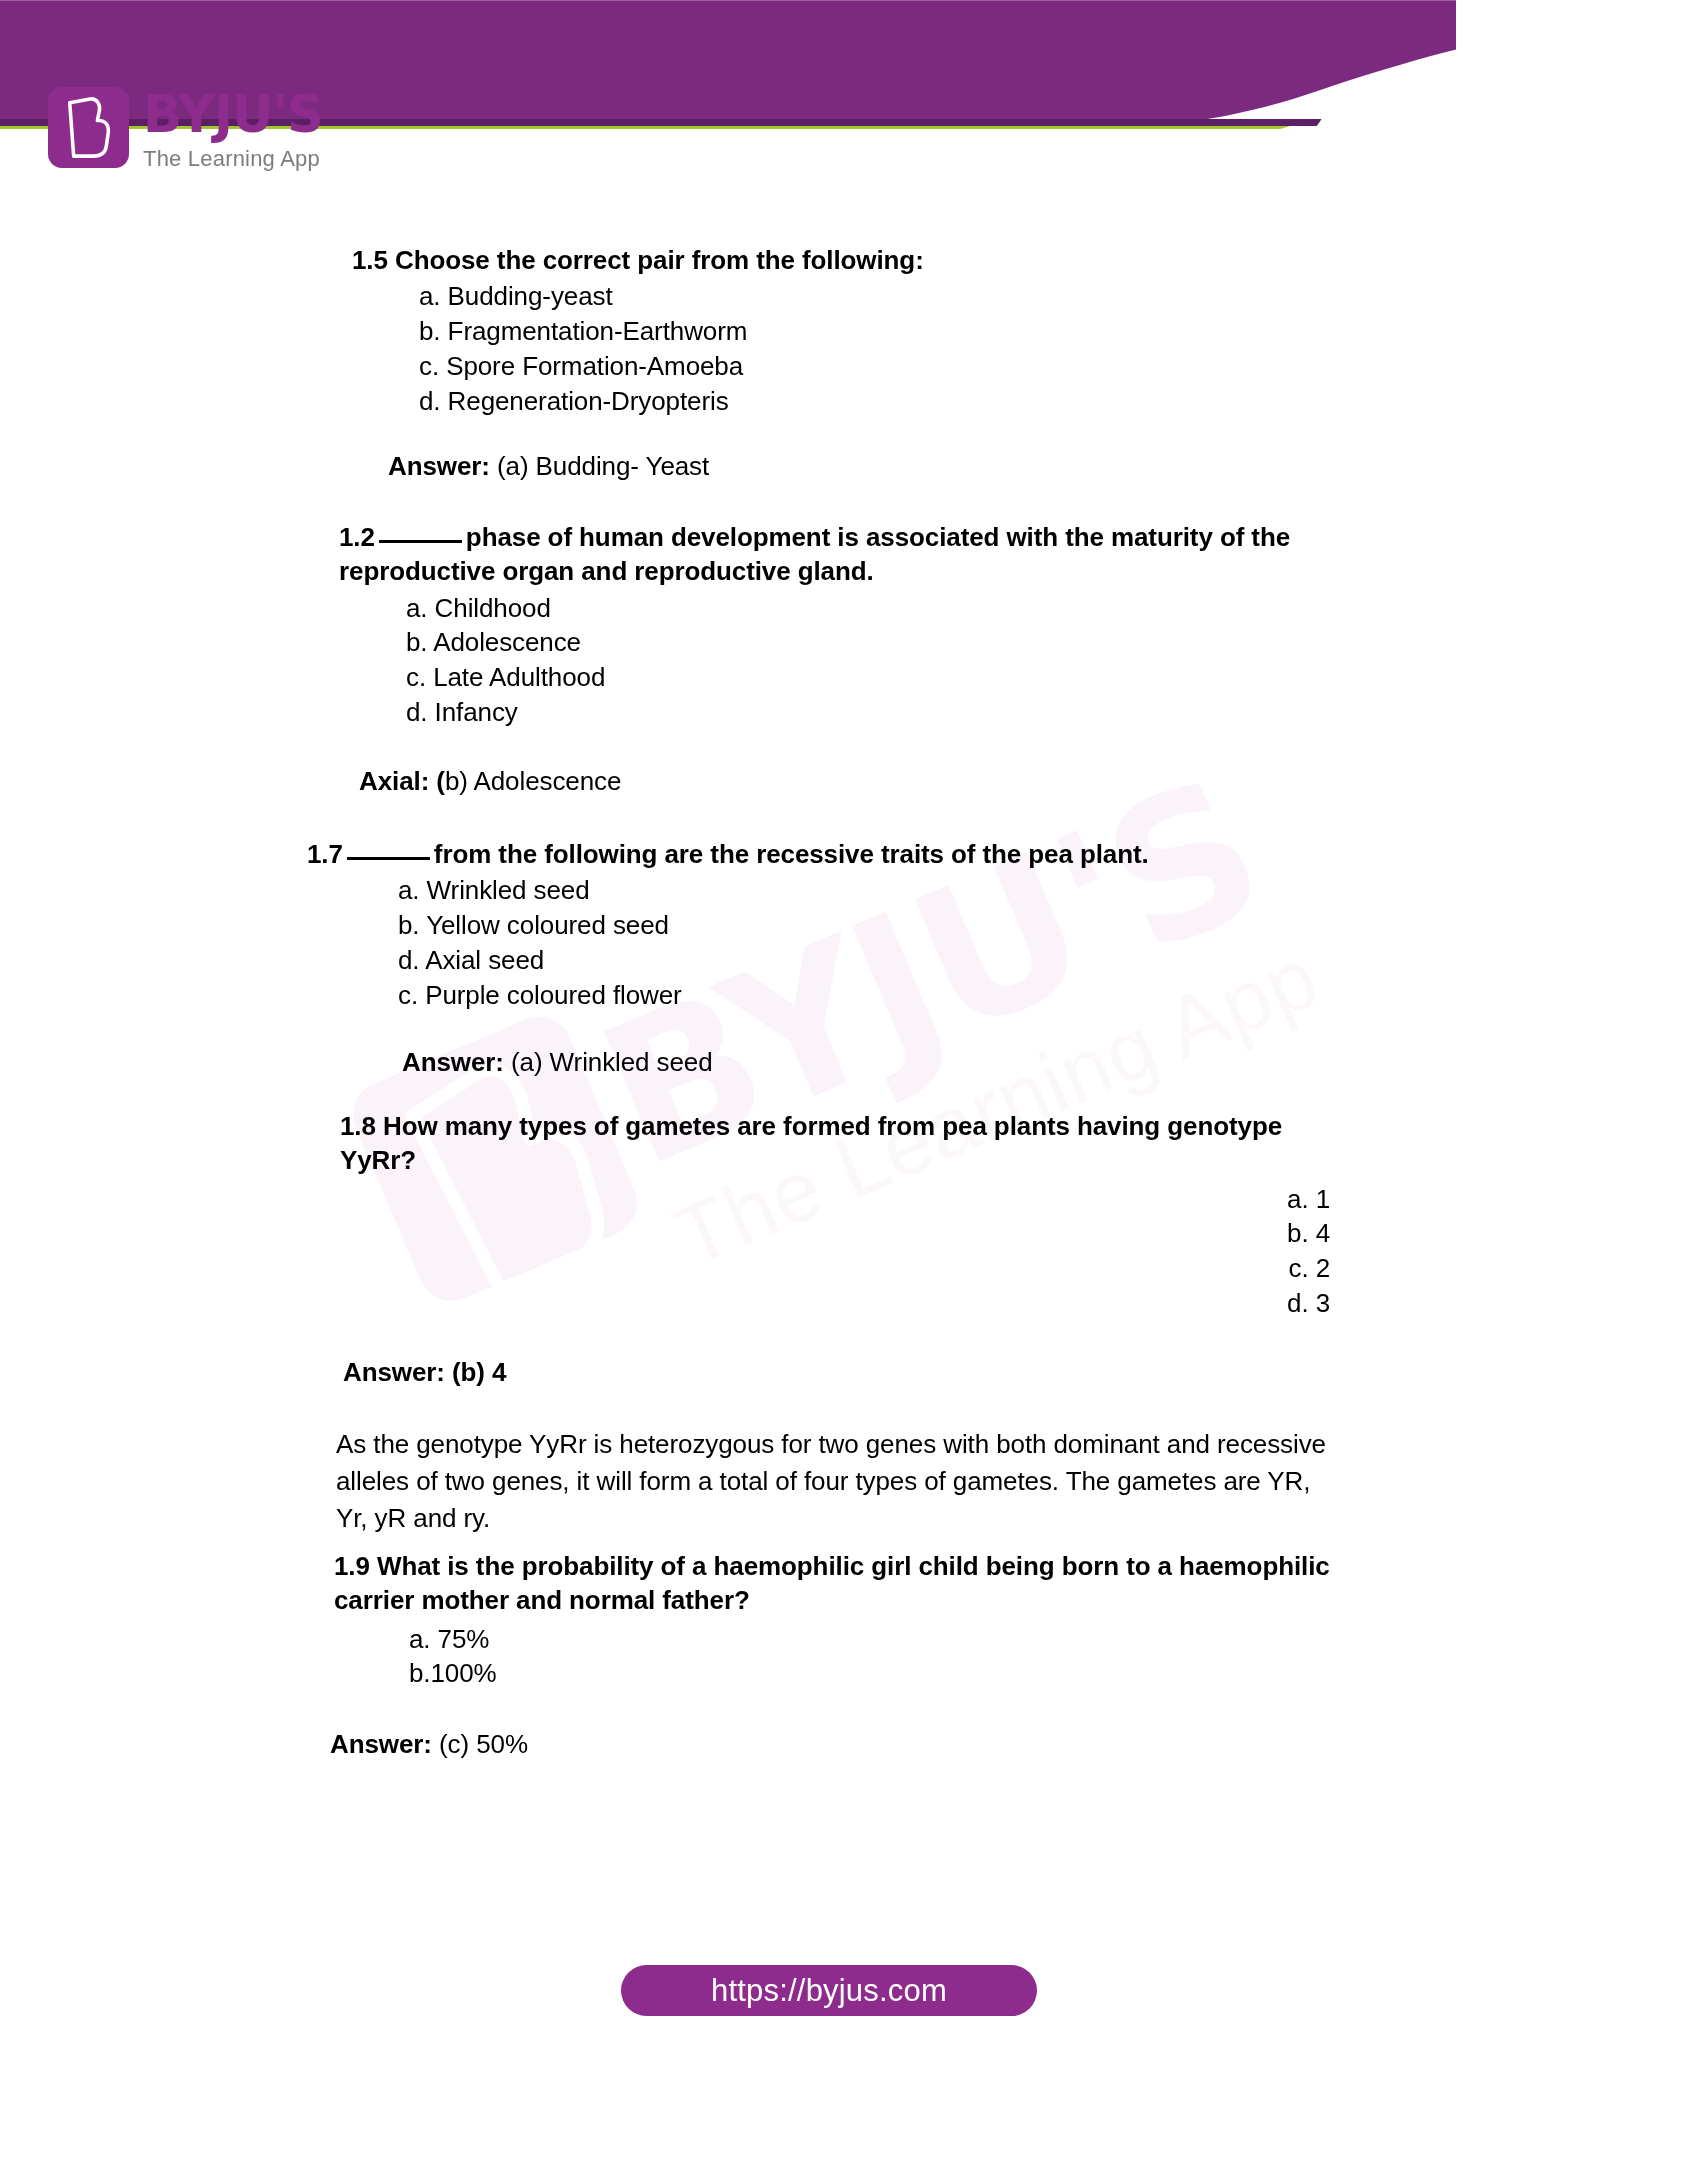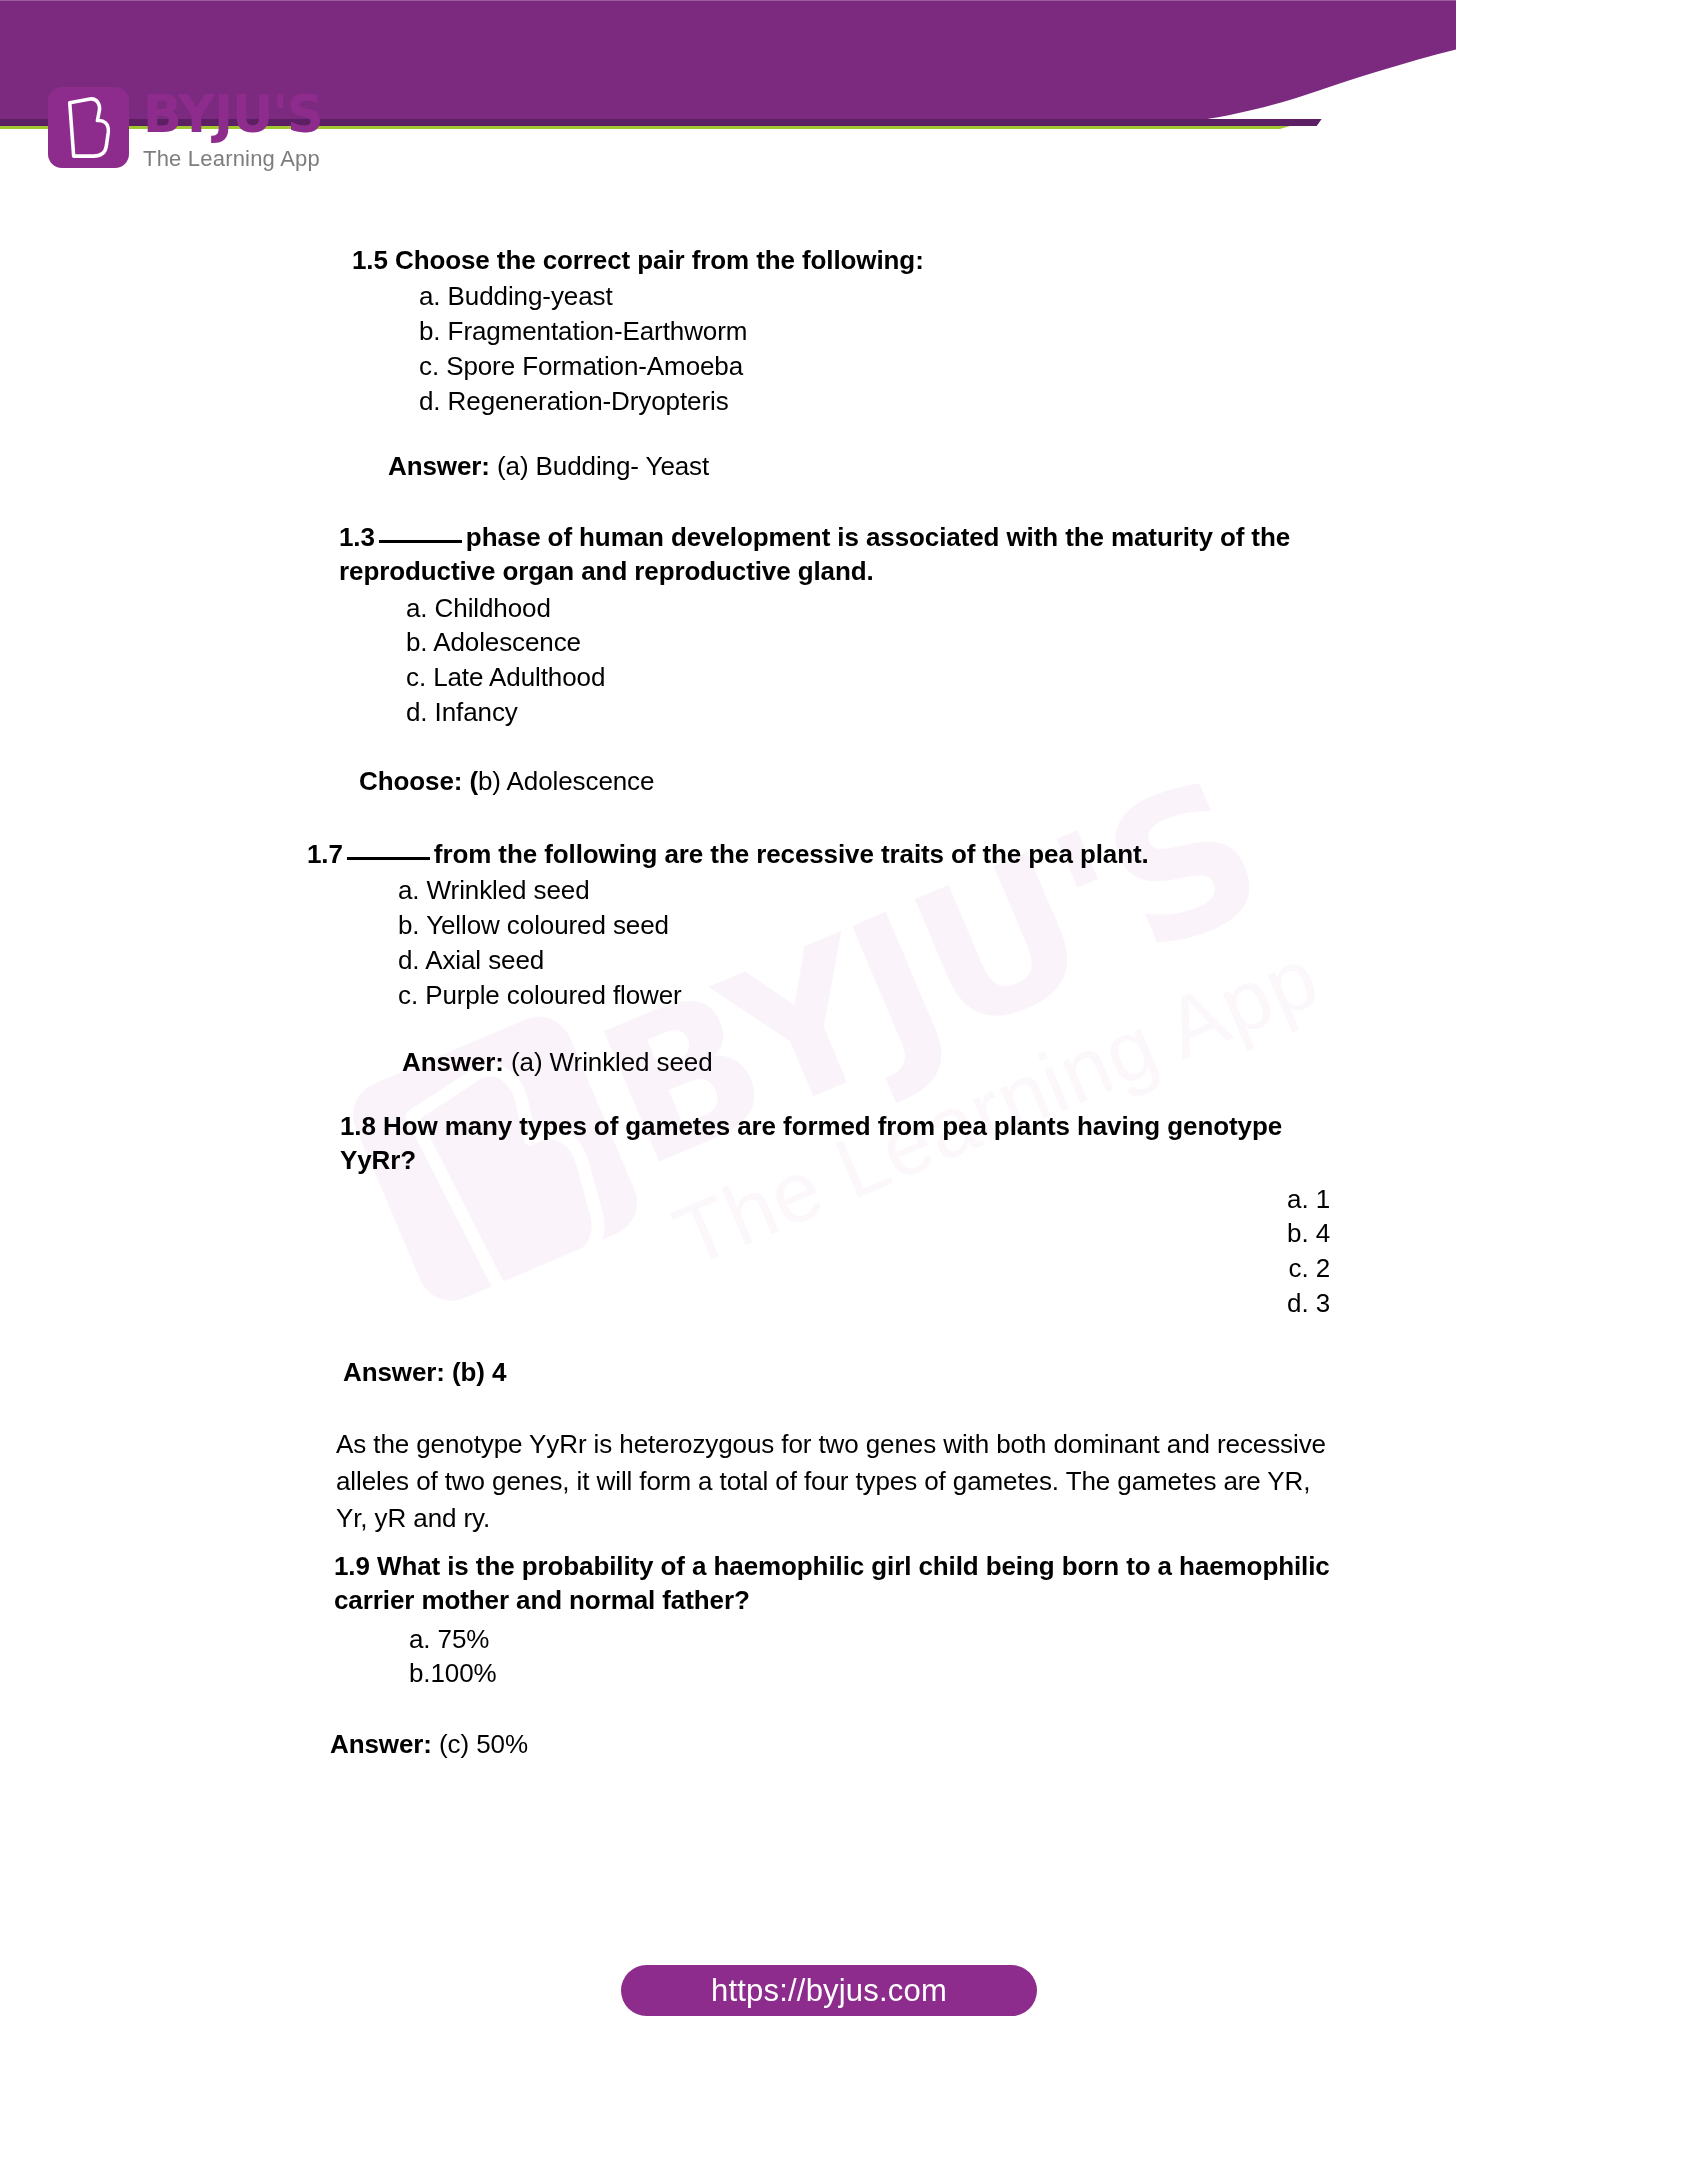--- a/index.html
+++ b/index.html
@@ -199,30 +199,30 @@
         <div class="opt">d. Regeneration-Dryopteris</div>
       </div>
       <div class="ans" style="margin-left:36px; margin-top:30px;">
         <b>Answer:</b>
         <span>(a) Budding- Yeast</span>
       </div>
     </div>
 
     <div class="qblock" style="left:339px; top:520px; width:1065px;">
       <div class="qtitle">
-        <span>1.3</span><span class="blankline"></span><span>phase of human development is associated with the maturity of the reproductive organ and reproductive gland.</span>
+        <span>1.2</span><span class="blankline"></span><span>phase of human development is associated with the maturity of the reproductive organ and reproductive gland.</span>
       </div>
       <div class="options" style="margin-left:67px;">
         <div class="opt">a. Childhood</div>
         <div class="opt">b. Adolescence</div>
         <div class="opt">c. Late Adulthood</div>
         <div class="opt">d. Infancy</div>
       </div>
       <div class="ans" style="margin-left:20px; margin-top:34px;">
-        <b>Choose: (</b><span>b) Adolescence</span>
+        <b>Axial: (</b><span>b) Adolescence</span>
       </div>
     </div>
 
     <div class="qblock" style="left:307px; top:837px; width:1099px;">
       <div class="qtitle">
         <span>1.7</span><span class="blankline"></span><span>from the following are the recessive traits of the pea plant.</span>
       </div>
       <div class="options" style="margin-left:91px;">
         <div class="opt">a. Wrinkled seed</div>
         <div class="opt">b. Yellow coloured seed</div>

